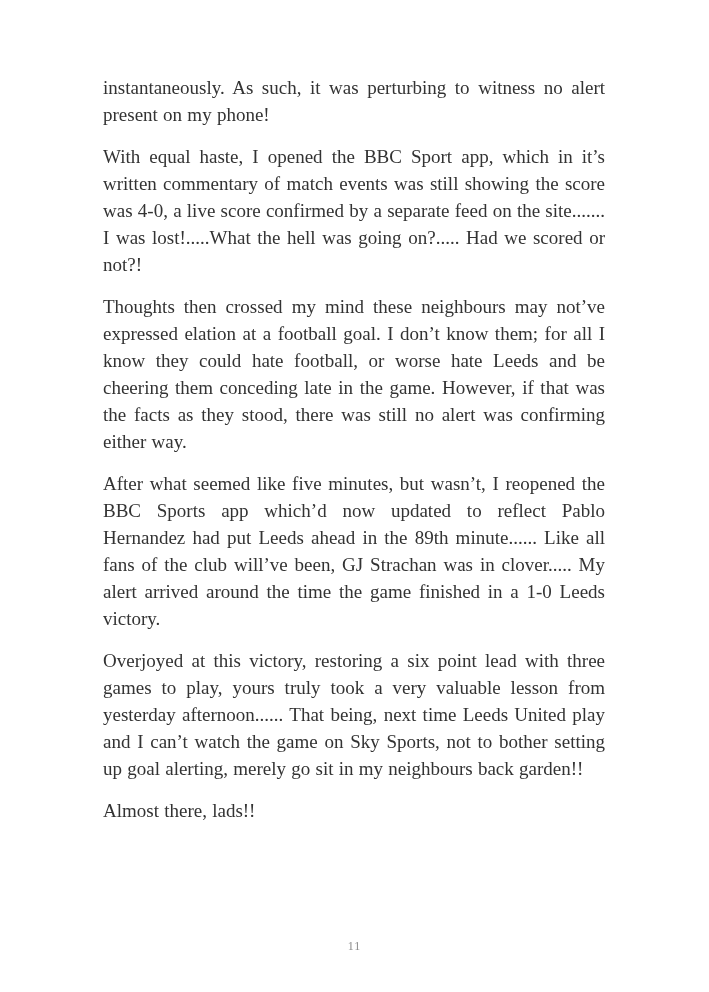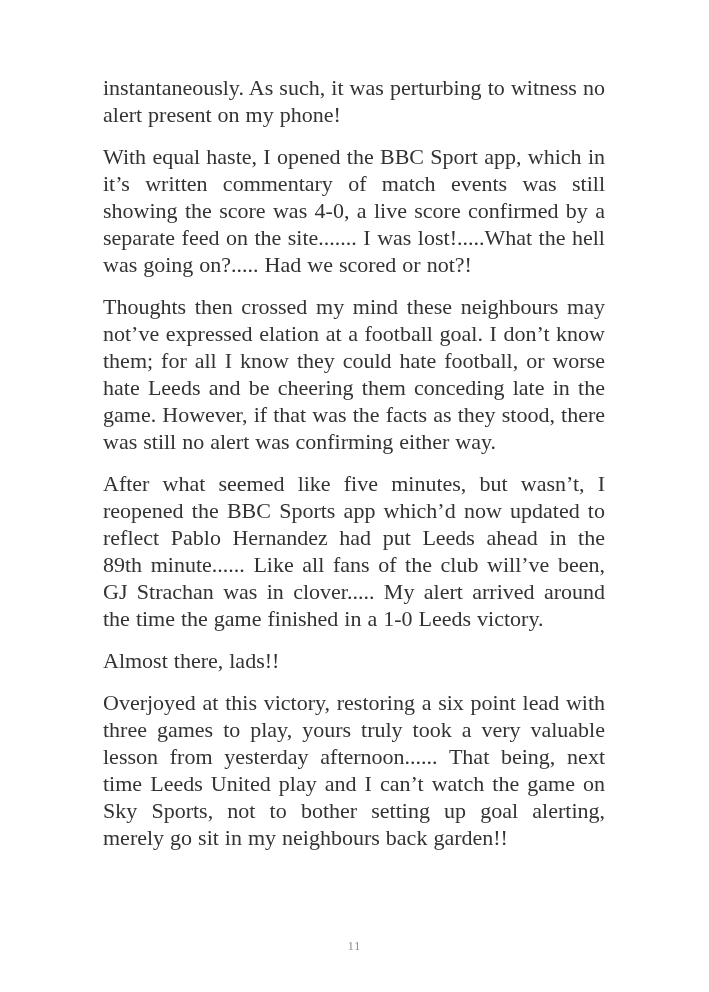--- a/index.html
+++ b/index.html
@@ -16,21 +16,21 @@
     font-family: "Liberation Serif", serif;
   }
   .content {
     position: absolute;
     left: 103px;
     top: 74px;
     width: 502px;
   }
   .para {
     margin: 0 0 15px 0;
-    font-size: 22px;
+    font-size: 19px;
     line-height: 27px;
     color: #333333;
     text-align: justify;
     text-justify: inter-word;
     word-spacing: 0.5px;
   }
   .para:last-child {
     margin-bottom: 0;
   }
   .page-number {
@@ -48,17 +48,17 @@
 </style>
 </head>
 <body>
 
 <div class="page">
   <div class="content">
     <p class="para">instantaneously. As such, it was perturbing to witness no alert present on my phone!</p>
     <p class="para">With equal haste, I opened the BBC Sport app, which in it’s written commentary of match events was still showing the score was 4-0, a live score confirmed by a separate feed on the site....... I was lost!.....What the hell was going on?..... Had we scored or not?!</p>
     <p class="para">Thoughts then crossed my mind these neighbours may not’ve expressed elation at a football goal. I don’t know them; for all I know they could hate football, or worse hate Leeds and be cheering them conceding late in the game. However, if that was the facts as they stood, there was still no alert was confirming either way.</p>
     <p class="para">After what seemed like five minutes, but wasn’t, I reopened the BBC Sports app which’d now updated to reflect Pablo Hernandez had put Leeds ahead in the 89th minute...... Like all fans of the club will’ve been, GJ Strachan was in clover..... My alert arrived around the time the game finished in a 1-0 Leeds victory.</p>
+    <p class="para">Overjoyed at this victory, restoring a six point lead with three games to play, yours truly took a very valuable lesson from yesterday afternoon...... That being, next time Leeds United play and I can’t watch the game on Sky Sports, not to bother setting up goal alerting, merely go sit in my neighbours back garden!!</p>
     <p class="para">Almost there, lads!!</p>
-    <p class="para">Overjoyed at this victory, restoring a six point lead with three games to play, yours truly took a very valuable lesson from yesterday afternoon...... That being, next time Leeds United play and I can’t watch the game on Sky Sports, not to bother setting up goal alerting, merely go sit in my neighbours back garden!!</p>
   </div>
   <div class="page-number">11</div>
 </div>
 
 </body></html>

